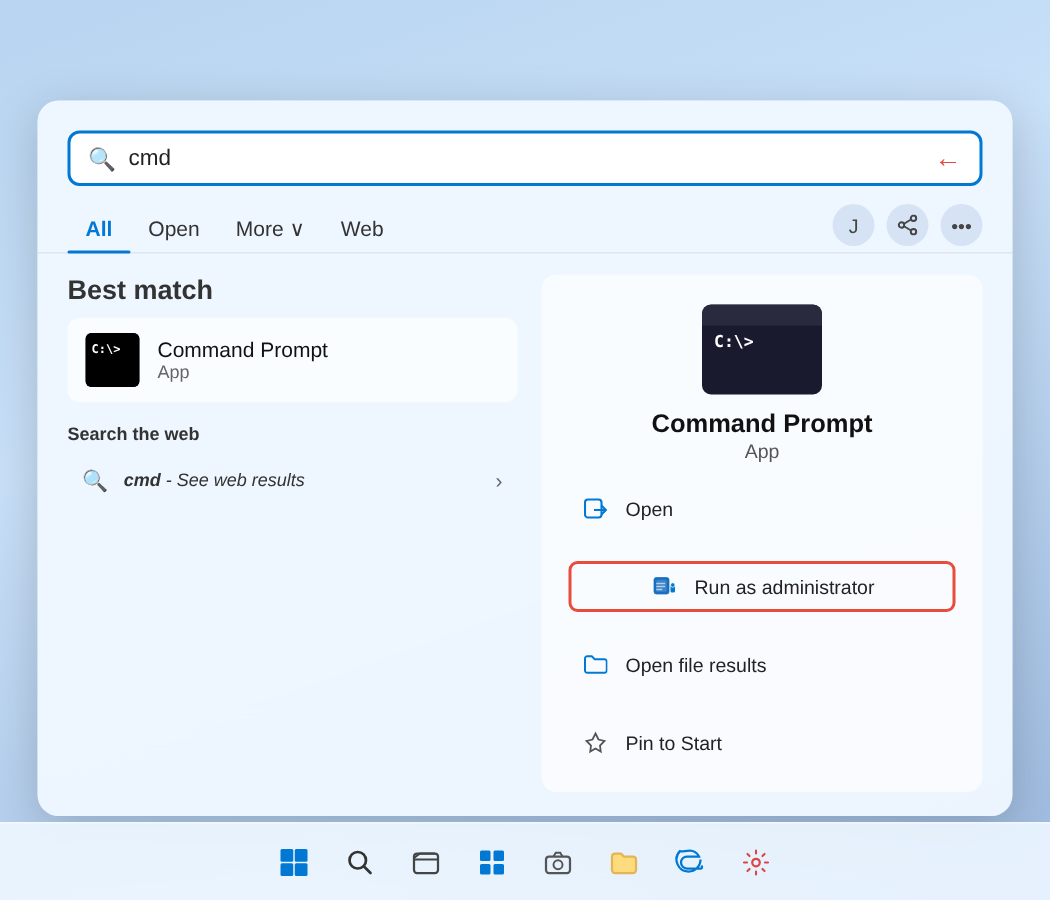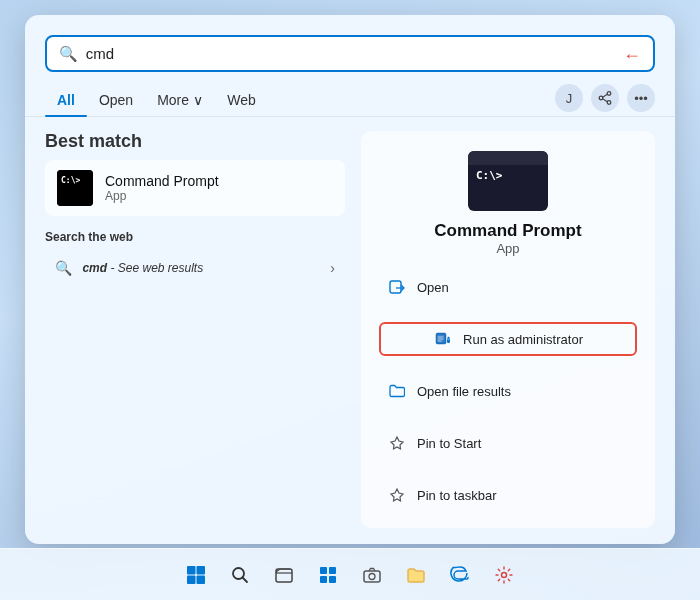--- a/index.html
+++ b/index.html
@@ -425,28 +425,20 @@
 
         <div class="action-item">
           <span class="action-icon icon-pin">
             <svg width="16" height="16" viewBox="0 0 16 16" fill="none">
               <path d="M8 2 L10 6 L14 7 L11 10 L11.5 14 L8 12 L4.5 14 L5 10 L2 7 L6 6 Z" stroke="#555" stroke-width="1.2" fill="none"></path>
             </svg>
           </span>
           <span>Pin to Start</span>
         </div>
 
-        <div class="action-item">
-          <span class="action-icon icon-pin">
-            <svg width="16" height="16" viewBox="0 0 16 16" fill="none">
-              <path d="M8 2 L10 6 L14 7 L11 10 L11.5 14 L8 12 L4.5 14 L5 10 L2 7 L6 6 Z" stroke="#555" stroke-width="1.2" fill="none"></path>
-            </svg>
-          </span>
-          <span>Pin to taskbar</span>
-        </div>
 
       </div>
     </div>
 
   </div>
 </div>
 
 <div class="taskbar" style="z-index:10;">
   <div class="taskbar-icon">
     <svg width="22" height="22" viewBox="0 0 22 22" fill="none">

